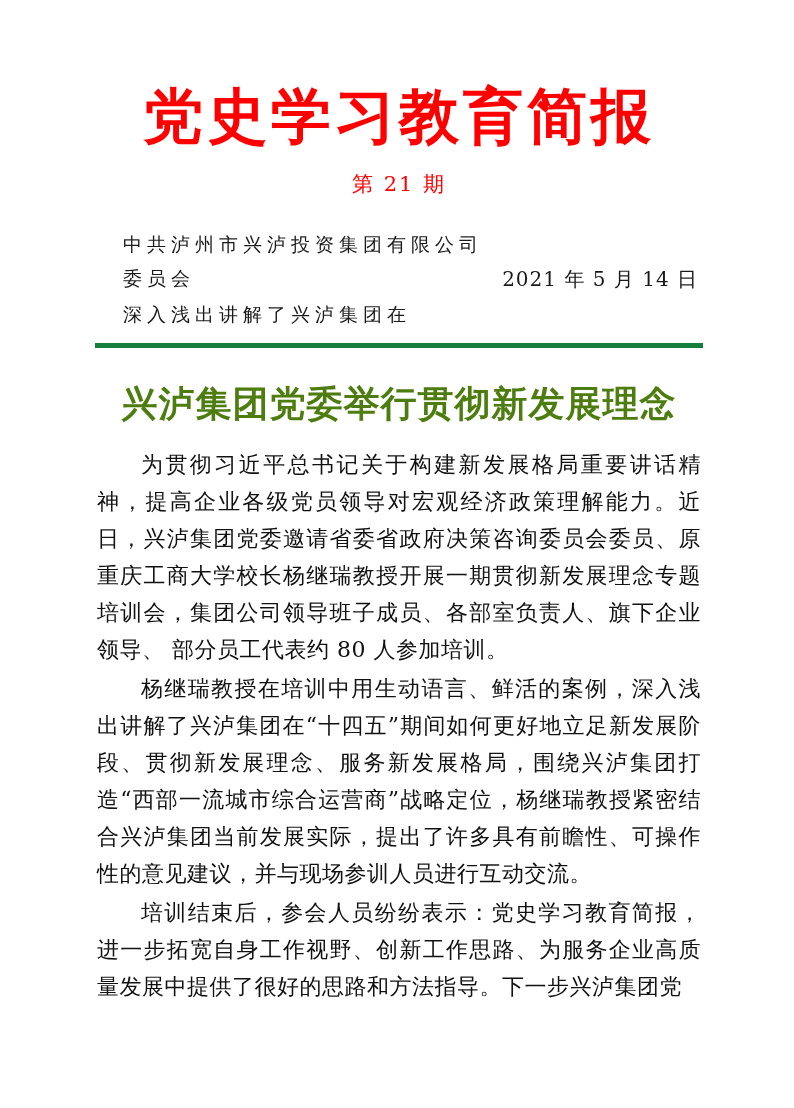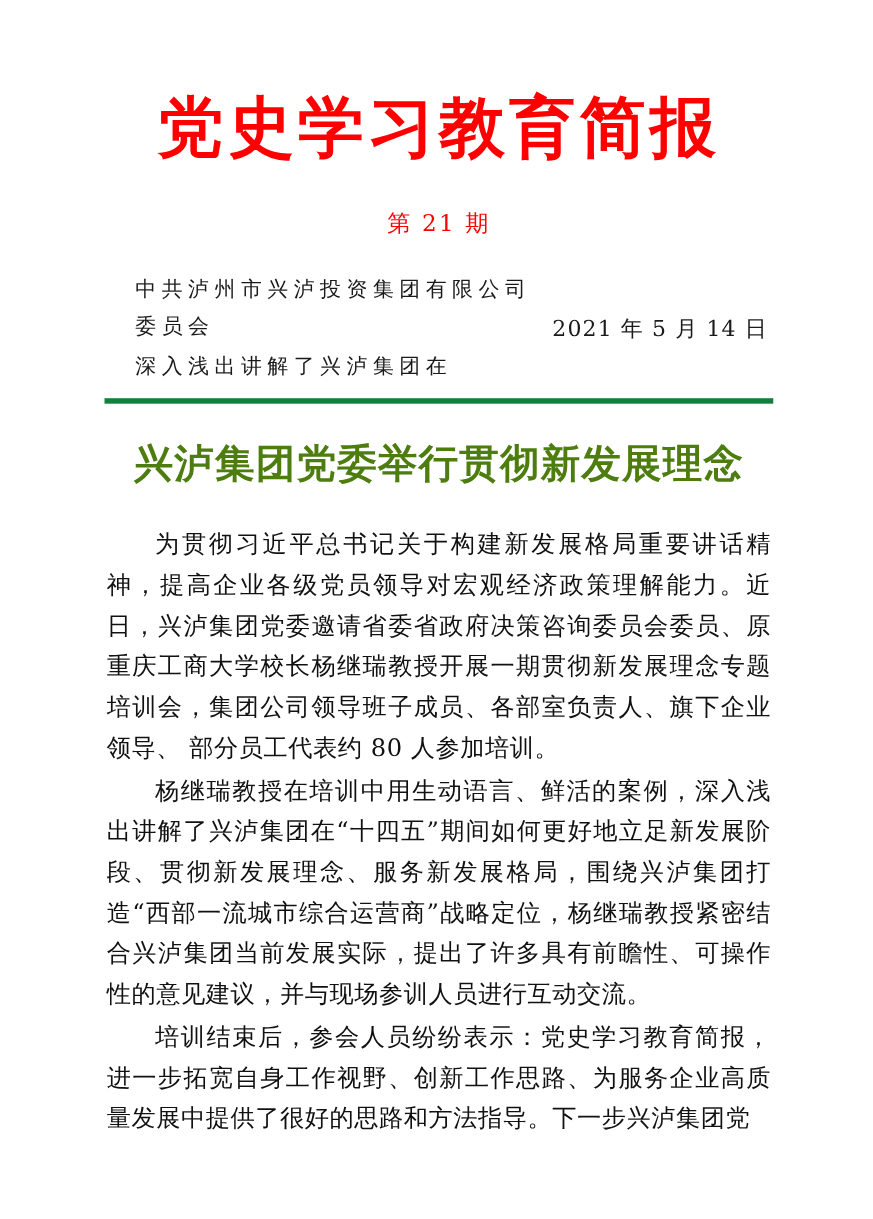--- a/index.html
+++ b/index.html
@@ -23,21 +23,21 @@
     margin-top: 78px;
     text-align: center;
     color: #ff0000;
     font-size: 60px;
     font-weight: bold;
     letter-spacing: 4px;
     line-height: 1.15;
     white-space: nowrap;
   }
   .issue-number {
-    margin-top: 36px;
+    margin-top: 17px;
     text-align: center;
     color: #ff0000;
     font-size: 21px;
     letter-spacing: 2px;
   }
   
   .header-row {
     margin-top: 26px;
     display: flex;
     justify-content: space-between;
@@ -61,21 +61,21 @@
   .article-title {
     margin-top: 34px;
     text-align: center;
     color: #4d7c0f;
     font-size: 36px;
     font-weight: bold;
     line-height: 38px;
     letter-spacing: 1px;
   }
   .article-body {
-    margin-top: 32px;
+    margin-top: 20px;
     font-size: 22px;
     color: #111111;
     line-height: 37px;
     text-align: justify;
   }
   .article-body p {
     text-indent: 2em;
     letter-spacing: 0.5px;
   }
 </style>

